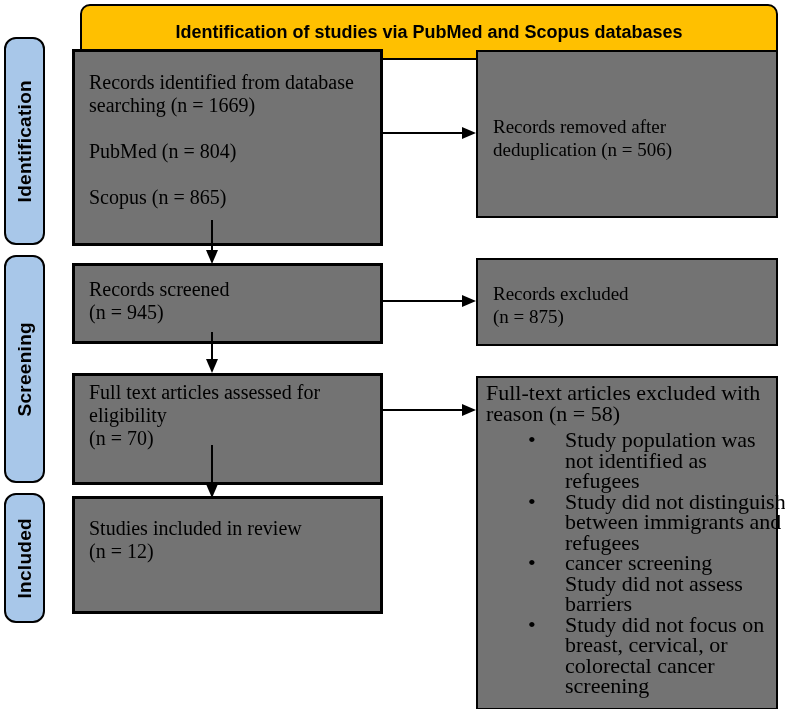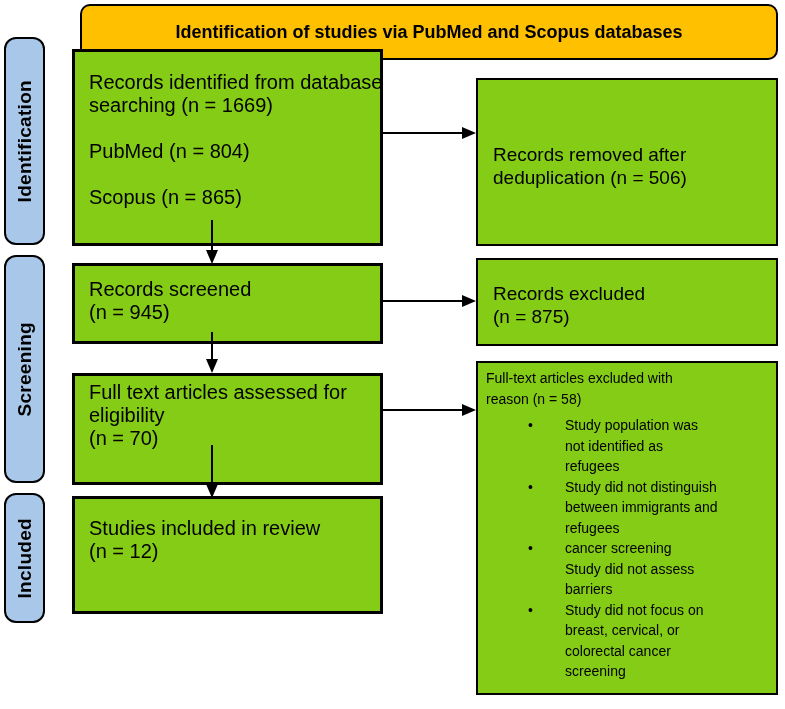--- a/index.html
+++ b/index.html
@@ -43,41 +43,42 @@
     font-weight: bold;
     font-size: 19px;
     letter-spacing: 0.3px;
     white-space: nowrap;
   }
 
   
   .fbox {
     position: absolute;
     box-sizing: border-box;
-    background: #84cc16;
+    background: #737373;
+    font-family: Liberation Serif, serif;
   }
   .lbox {
     left: 72px; width: 311px;
     border: 3px solid #000;
     font-size: 20px; line-height: 23px;
     padding: 0 6px 0 14px;
   }
   .rbox {
     left: 476px; width: 302px;
     border: 2px solid #000;
     font-size: 19px; line-height: 23px;
   }
   .box-identified { top: 49px;  height: 197px; padding-top: 19px; }
   .box-screened   { top: 263px; height: 81px;  padding-top: 12px; }
   .box-fulltext   { top: 373px; height: 112px;  padding-top: 5px;  }
   .box-included   { top: 496px; height: 118px; padding-top: 18px; }
 
-  .box-removed  { top: 50px;  height: 168px; display:flex; flex-direction:column; justify-content:center; padding: 8px 4px 0 15px; margin-top: 28px; }
+  .box-removed  { top: 50px;  height: 168px; display:flex; flex-direction:column; justify-content:center; padding: 8px 4px 0 15px; }
   .box-excluded { top: 258px; height: 88px;  display:flex; flex-direction:column; justify-content:center; padding: 6px 4px 0 15px; }
-  .box-reason   { top: 361px; height: 334px; font-size: 14px; line-height: 20.5px; padding: 5px 2px 4px 8px; }
+  .box-reason   { top: 376px; height: 334px; font-size: 22px; line-height: 20.5px; padding: 5px 2px 4px 8px; }
 
   .ln { white-space: nowrap; }
 
   
   .bullets { margin-top: 6px; }
   .li { display: flex; align-items: flex-start; padding-left: 42px; }
   .li .dot { width: 37px; flex: 0 0 37px; line-height: 20.5px; }
   .li .li-tx { flex: 1; }
 
   

